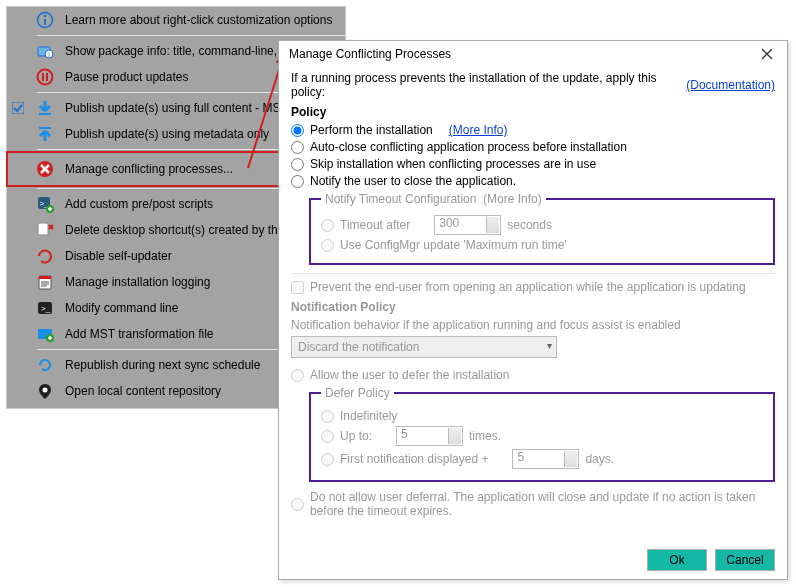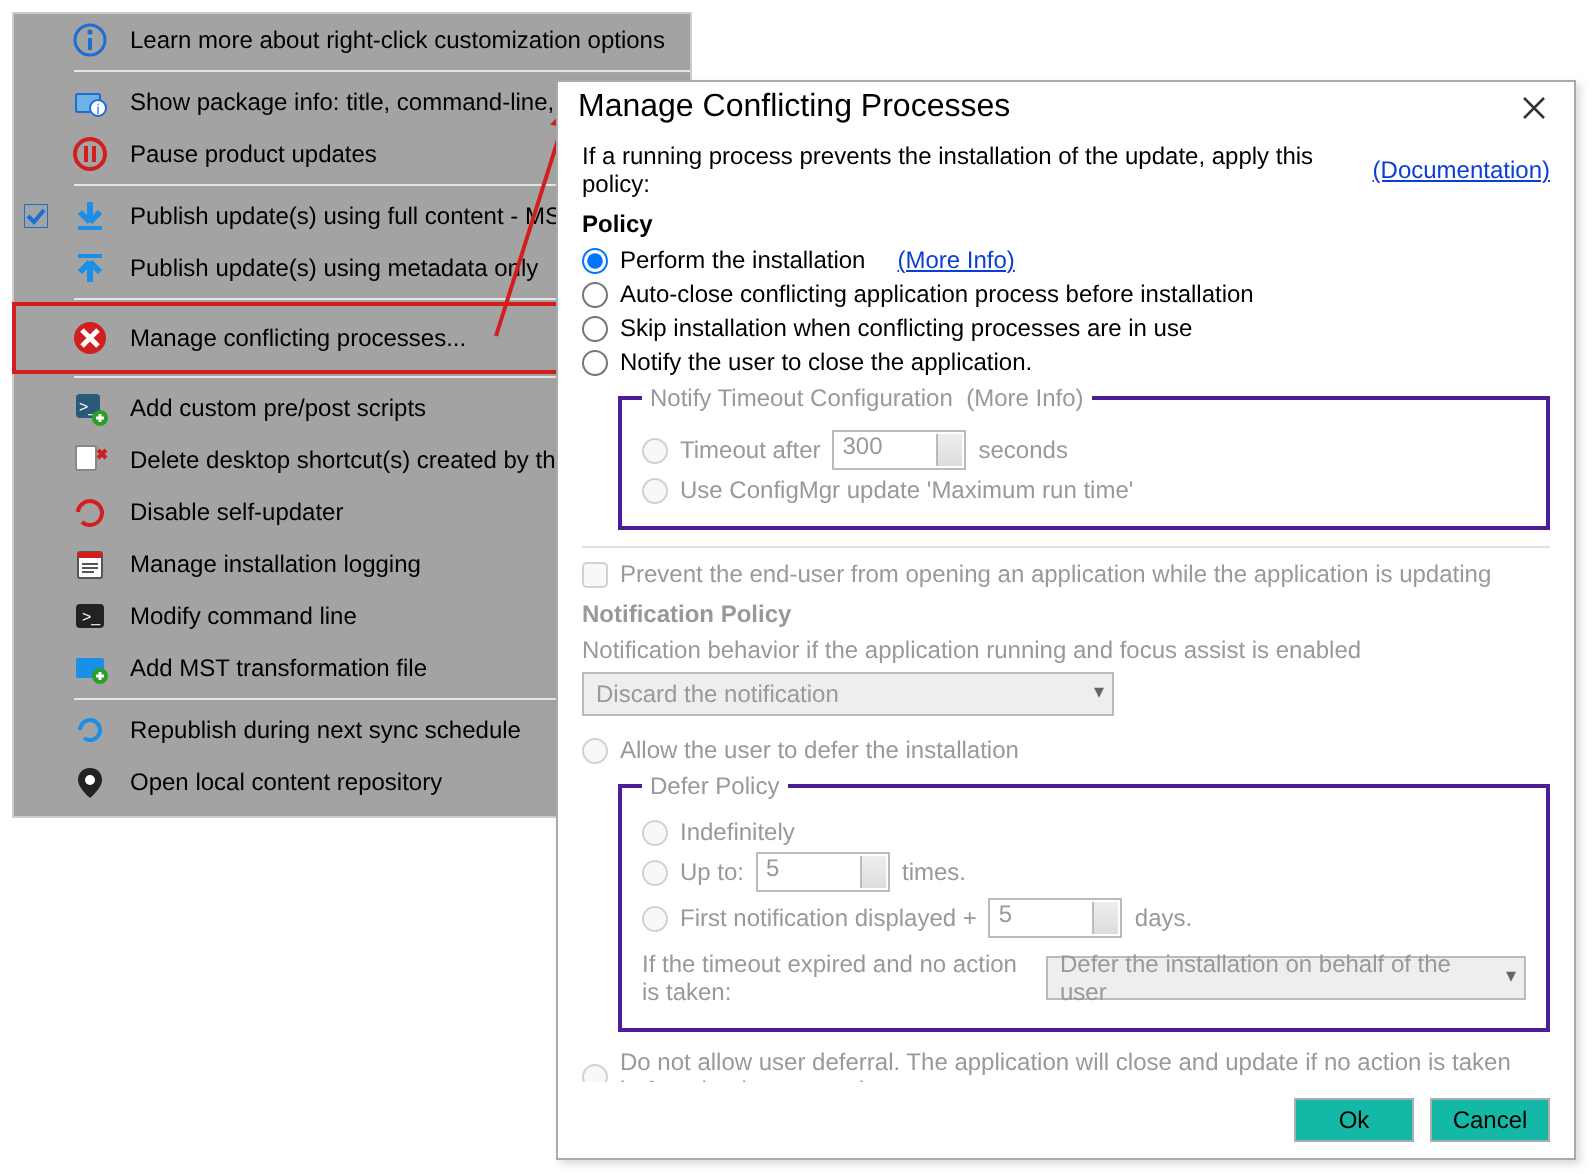--- a/index.html
+++ b/index.html
@@ -72,21 +72,21 @@
     border: 1px solid #aaa;
     box-shadow: 2px 2px 4px rgba(0,0,0,.15);
     display: flex;
     flex-direction: column;
   }
   .dlg-title {
     display: flex;
     align-items: center;
     height: 26px;
     padding: 0 6px 0 10px;
-    font-size: 16px;
+    font-size: 12px;
   }
   .dlg-title span { flex: 1; }
   .close-x {
     width: 28px; height: 20px;
     display: flex; align-items: center; justify-content: center;
     cursor: default;
   }
   .dlg-body {
     flex: 1;
     padding: 4px 12px 8px 12px;
@@ -109,20 +109,21 @@
   }
   fieldset legend { color: #888; padding: 0 4px; }
   .disabled, .disabled * { color: #999 !important; }
   .num-input {
     width: 67px; height: 20px;
     border: 1px solid #bbb;
     background: #fff;
     padding: 0 32px 0 4px;
     position: relative;
     display: inline-block;
+    margin-left: 18px;
   }
   .num-input::after {
     content: "";
     position: absolute; right: 1px; top: 1px; bottom: 1px; width: 12px;
     background: linear-gradient(#eee,#ddd);
     border-left: 1px solid #bbb;
   }
   .select {
     height: 22px; border: 1px solid #bbb; background: #eee;
     display: inline-flex; align-items: center; padding: 0 18px 0 6px;
@@ -390,26 +391,20 @@
         <span>Up to:</span>
         <span class="num-input">5</span>
         <span>times.</span>
       </div>
       <div class="radio-row">
         <input type="radio" disabled="" style="">
         <span>First notification displayed +</span>
         <span class="num-input">5</span>
         <span>days.</span>
       </div>
-      <div class="radio-row" style="margin-top:6px">
-        <span>If the timeout expired and no action is taken:</span>
-        <div class="select" style="min-width:240px">
-            <span>Defer the installation on behalf of the user</span>
-          </div>
-      </div>
     </fieldset>
 
     <div class="radio-row disabled">
       <input type="radio" disabled="" style="">
       <span>Do not allow user deferral. The application will close and update if no action is taken before the timeout expires.</span>
     </div>
 
     
   </div>
   <div class="dlg-footer">

